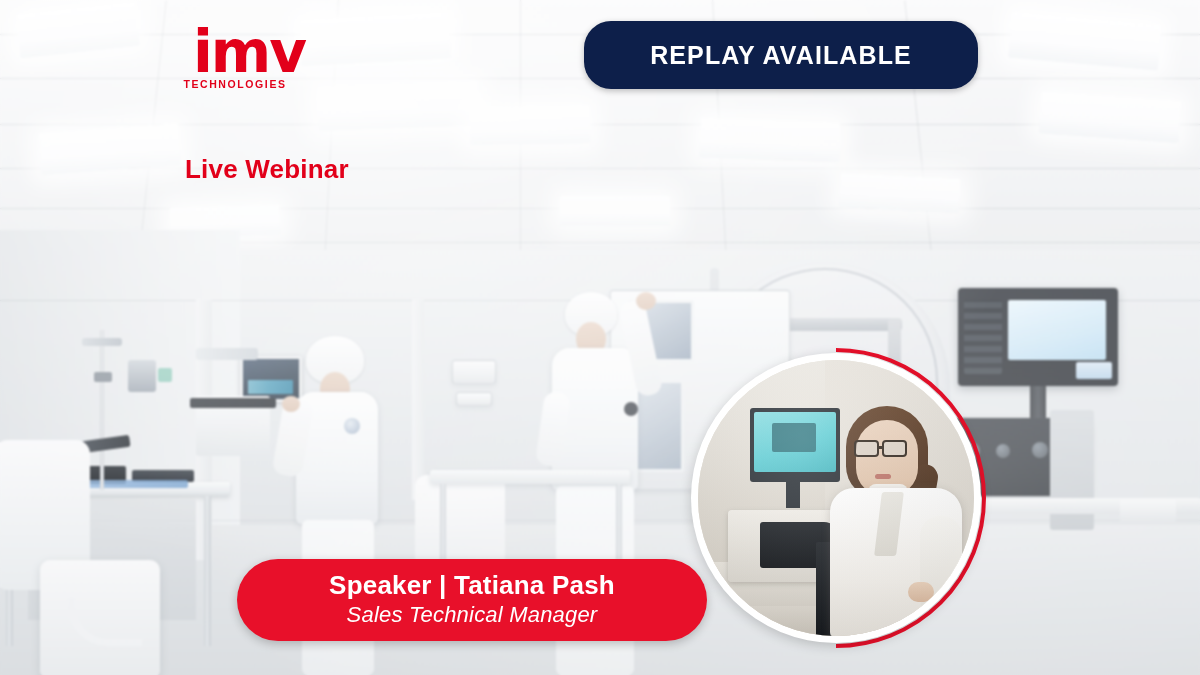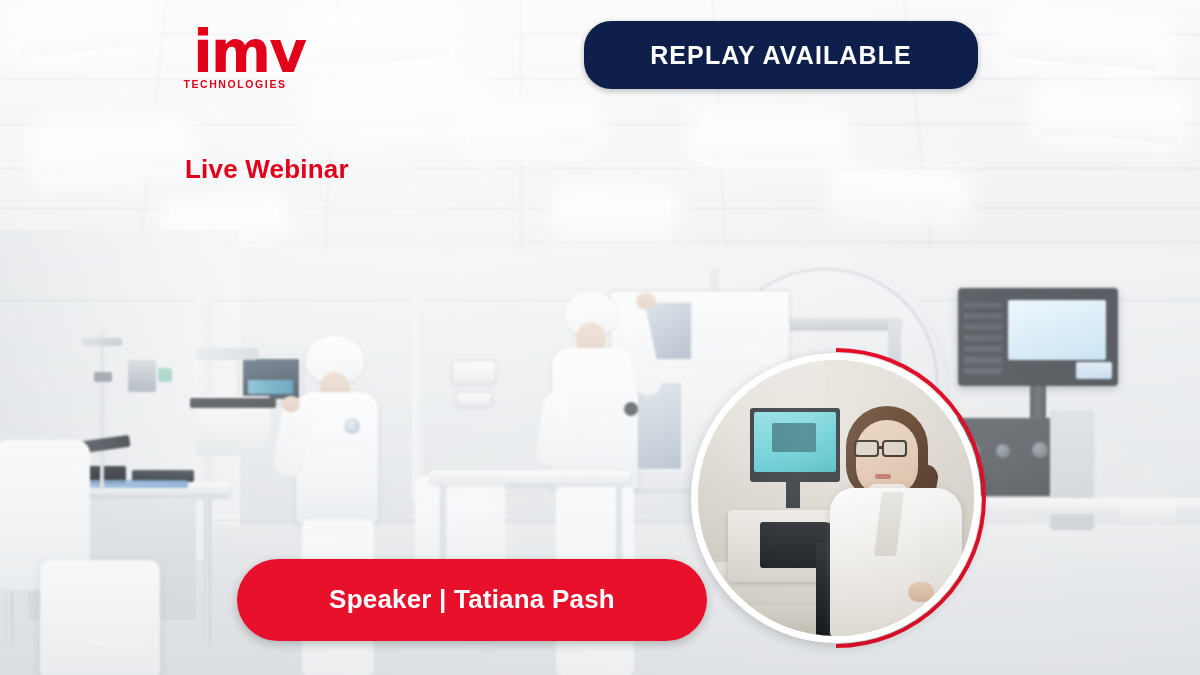--- a/index.html
+++ b/index.html
@@ -474,20 +474,21 @@
   <div class="badge">
     <span class="badge-text">REPLAY AVAILABLE</span>
   </div>
 
   <div class="titles">
     <div class="kicker">Live Webinar</div>
   </div>
 
   <div class="speaker-banner">
     <div class="speaker-name">Speaker | Tatiana Pash</div>
+    <div class="speaker-role">Sales Technical Manager</div>
   </div>
 
   <div class="portrait-wrap">
     <div class="portrait-arc"></div>
     <div class="portrait-ring"></div>
     <div class="portrait">
       <div class="p-wall-l"></div>
       <div class="p-wall-r"></div>
       <div class="p-bench"></div>
       <div class="p-counter"></div>

